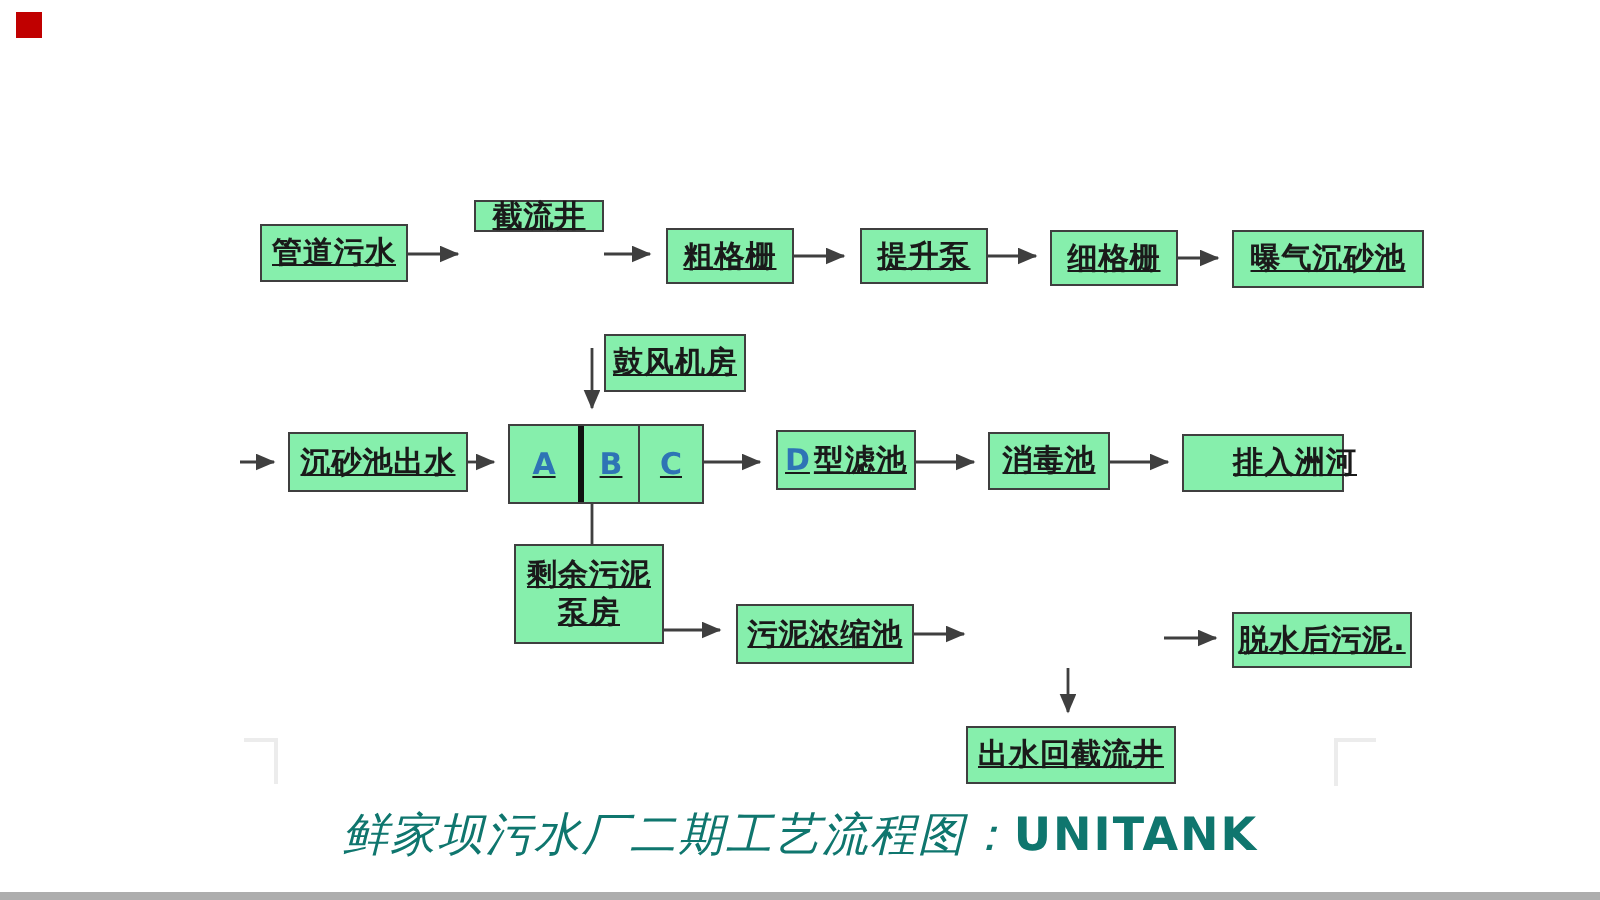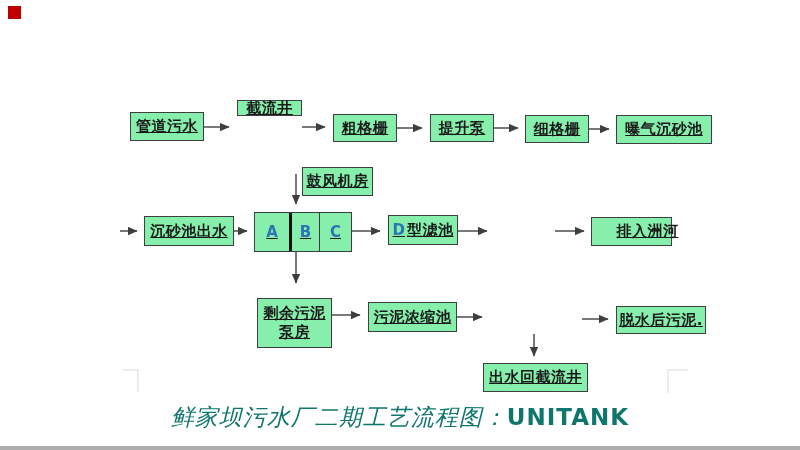--- a/index.html
+++ b/index.html
@@ -104,25 +104,28 @@
       <span>B</span>
     </div>
     <div class="abc-cell" style="flex:1;">
       <span>C</span>
     </div>
   </div>
   <div class="box" style="left:388px;top:215px;width:70px;height:30px;">
     <span class="blue-letter">D</span>
       <span class="cn">型滤池</span>
   </div>
+  <div class="box" style="left:494px;top:216px;width:61px;height:29px;">
+    <span class="cn">消毒池</span>
+  </div>
   <div class="box" style="left:591px;top:217px;width:81px;height:29px;padding-left:32px;">
     <span class="cn">排入洲河</span>
   </div>
 
-  <div class="box two-line" style="left:257px;top:298px;width:75px;height:50px;">
+  <div class="box two-line" style="left:257px;top:272px;width:75px;height:50px;">
     <span class="cn">剩余污泥</span>
     <span class="cn">泵房</span>
   </div>
   <div class="box" style="left:368px;top:302px;width:89px;height:30px;">
     <span class="cn">污泥浓缩池</span>
   </div>
   <div class="box" style="left:616px;top:306px;width:90px;height:28px;">
     <span class="cn">脱水后污泥.</span>
   </div>
 

